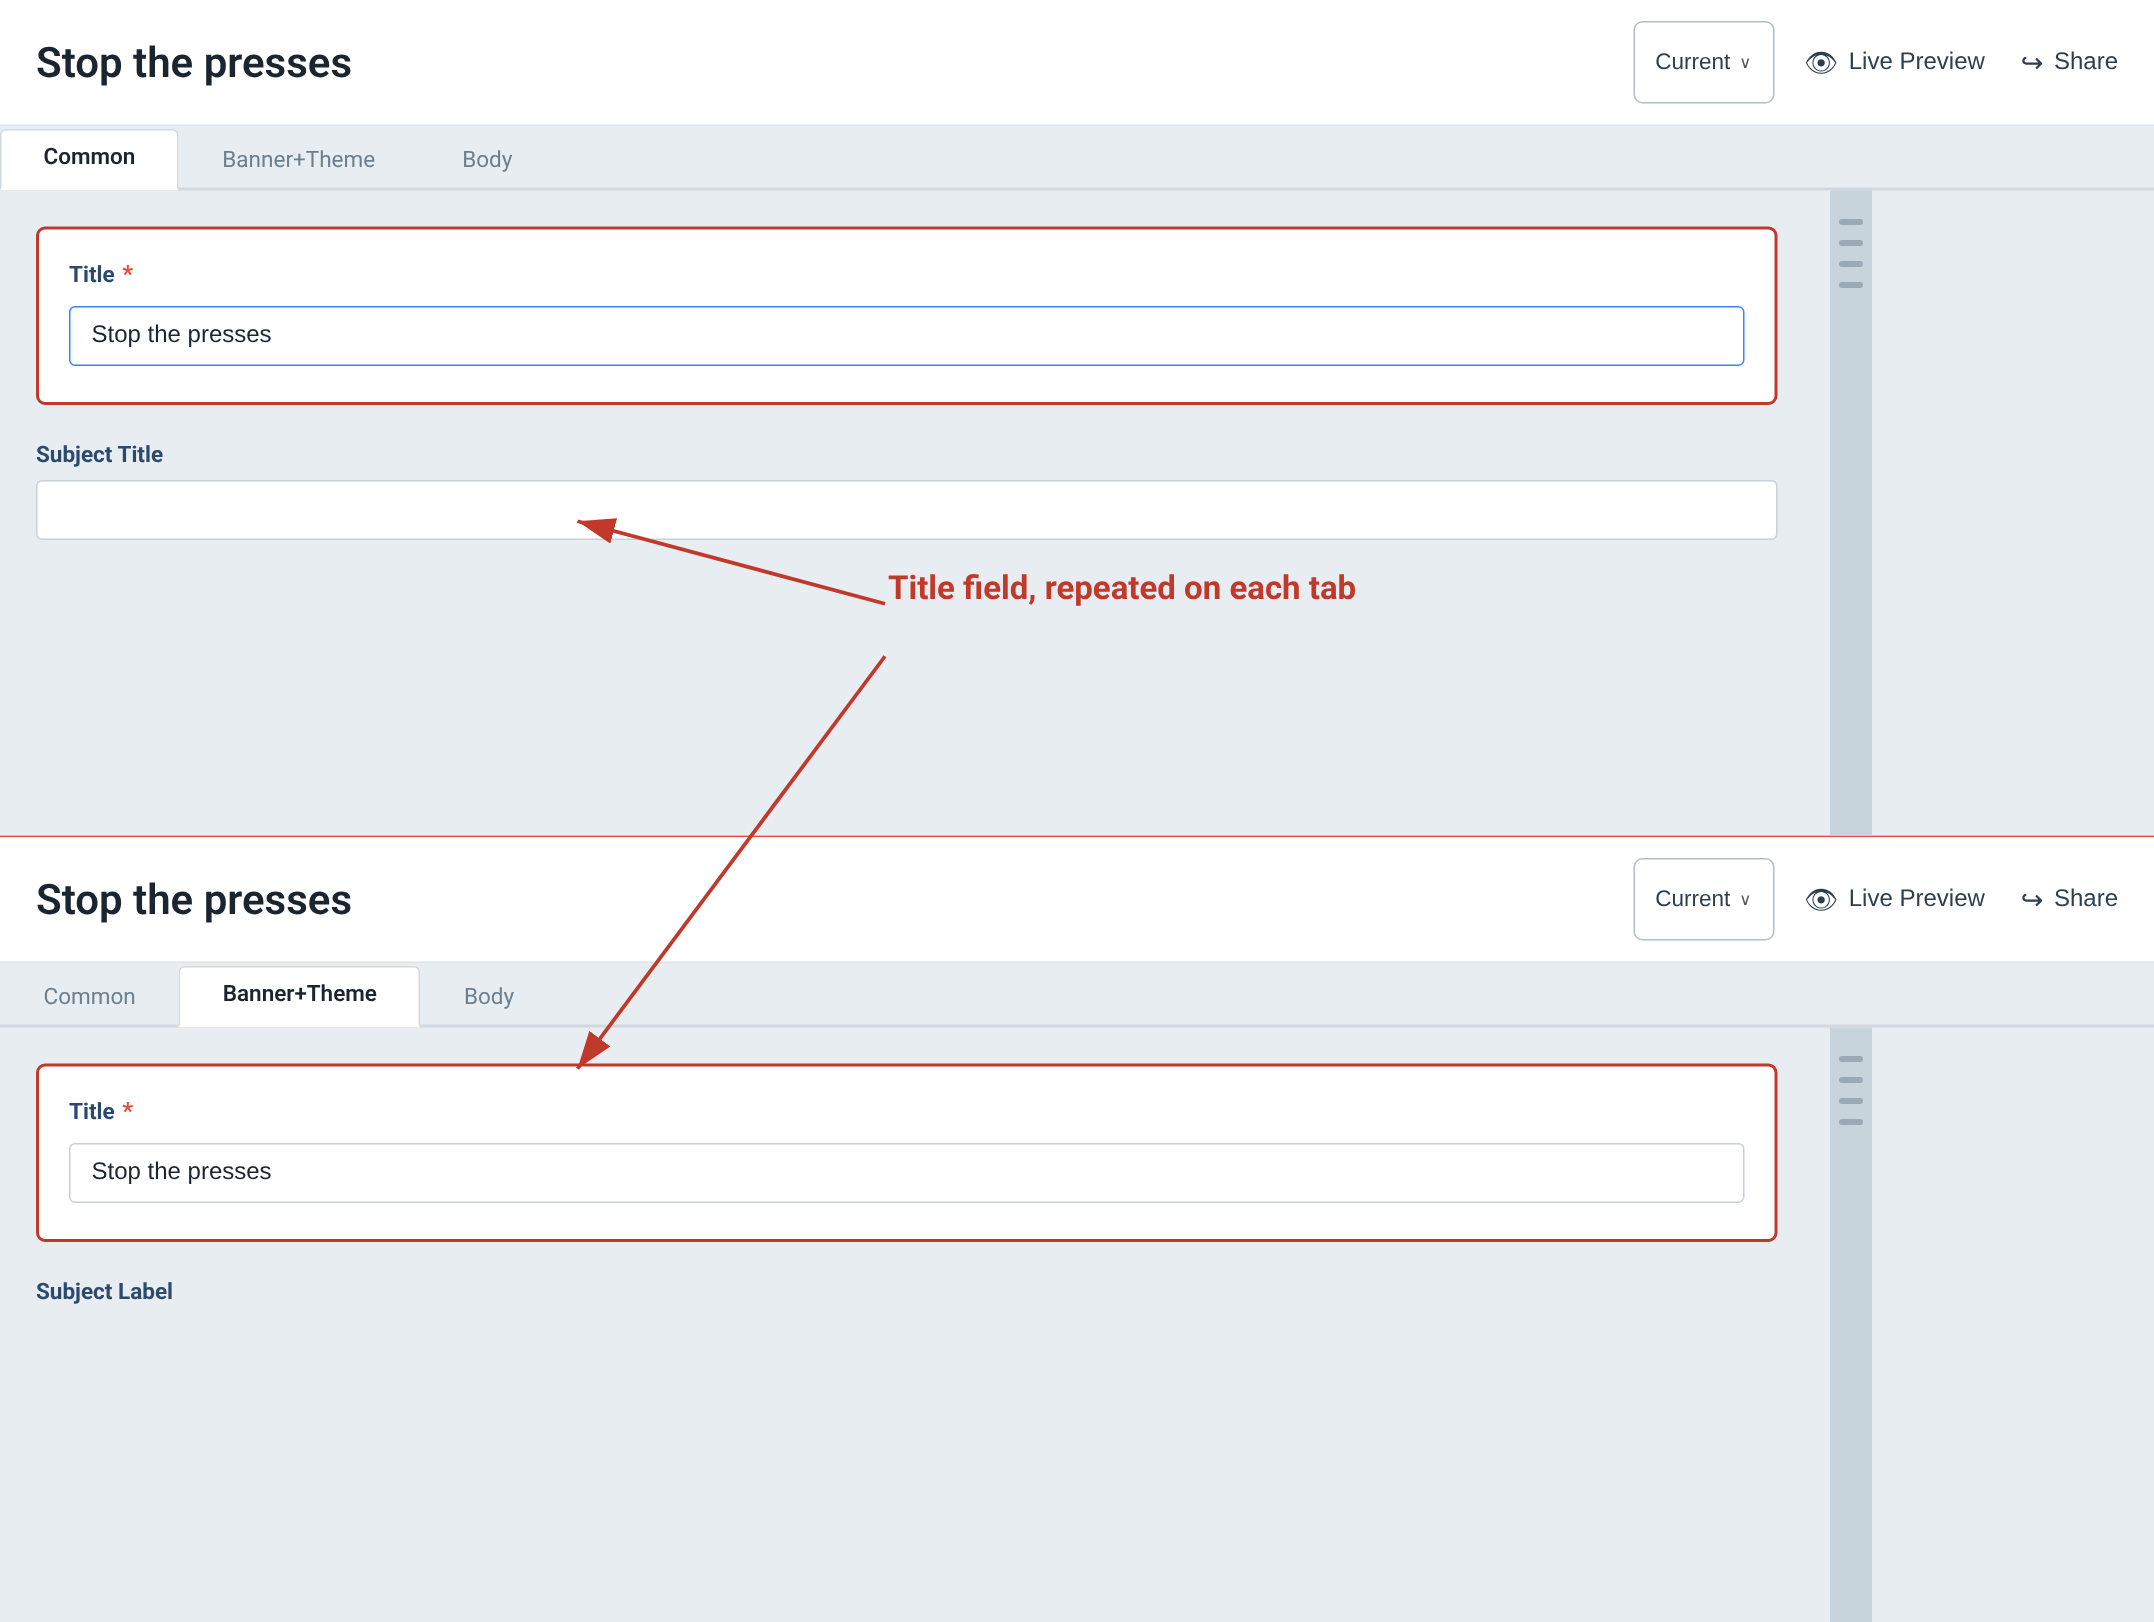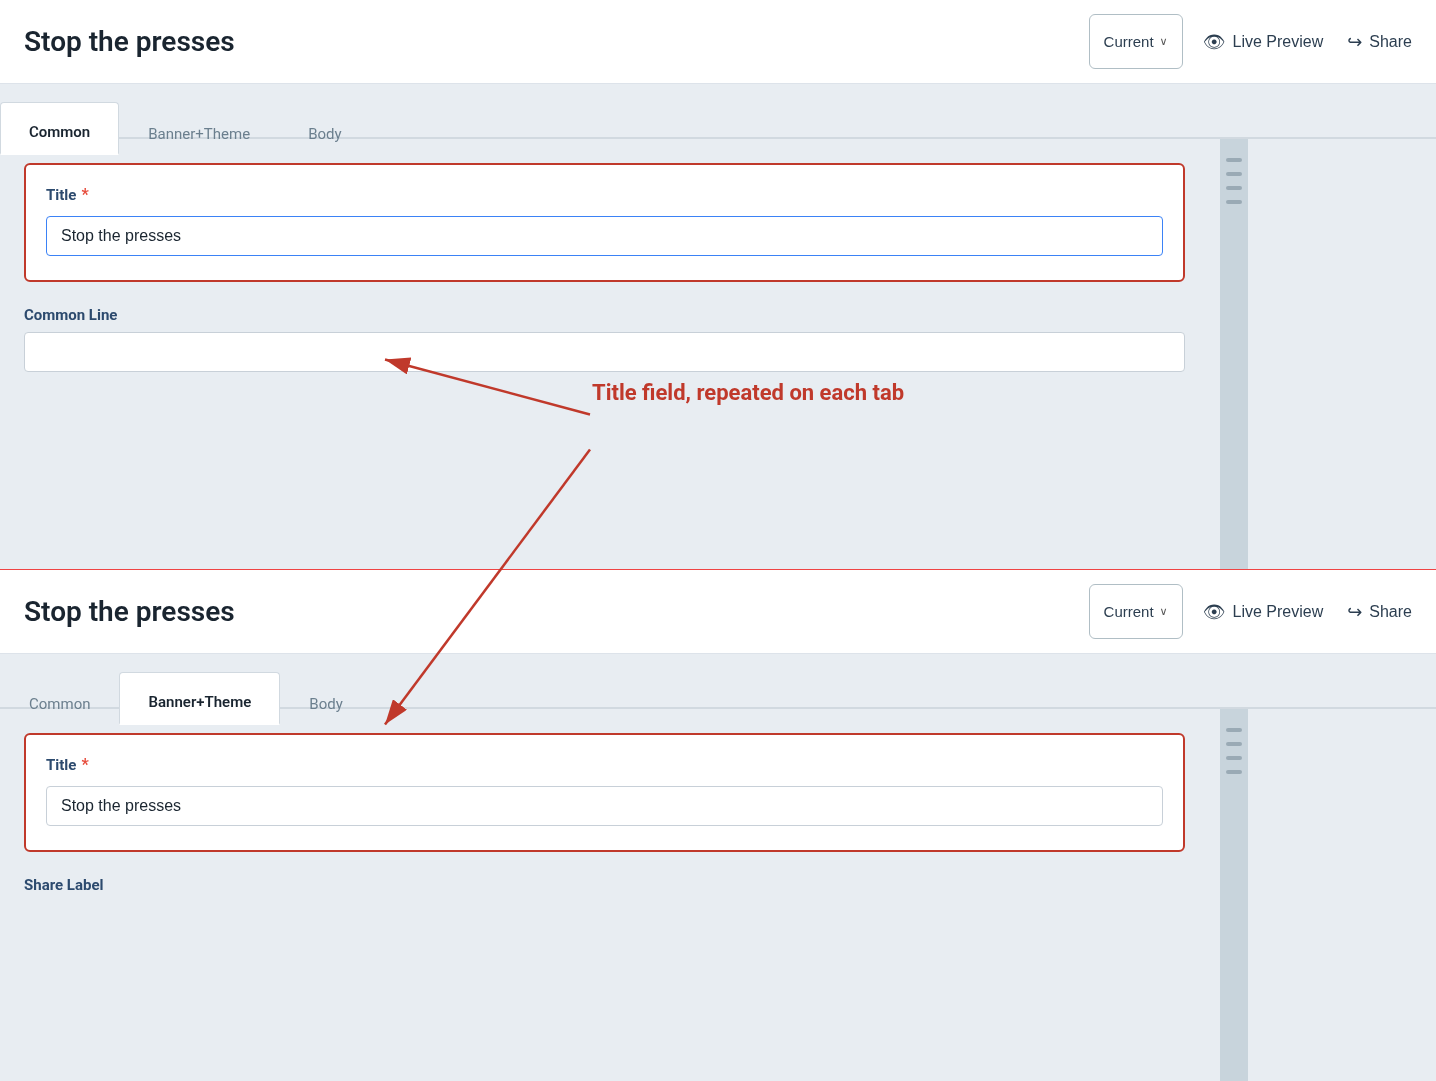--- a/index.html
+++ b/index.html
@@ -66,30 +66,30 @@
 
     
     .tabs-bar {
       display: flex;
       align-items: flex-end;
       background: #e8edf2;
       padding: 0 0 0 0;
       border-bottom: 2px solid #d1d9e0;
     }
     .tab {
-      padding: 20px 28px 12px;
+      padding: 8px 28px 12px;
       font-size: 15px;
       color: #6b7f8e;
       cursor: pointer;
       border: 1px solid transparent;
       border-bottom: none;
       border-radius: 4px 4px 0 0;
       background: transparent;
       position: relative;
-      top: 18px;
+      top: 2px;
     }
     .tab.active {
       background: #fff;
       color: #1a2530;
       font-weight: 600;
       border-color: #d1d9e0;
       border-bottom: 2px solid #fff;
       z-index: 2;
     }
 
@@ -245,21 +245,21 @@
 
         <div class="form-card">
           <div class="field-label">
             <span>Title</span>
             <span class="required-star">*</span>
           </div>
           <input type="text" class="text-input" value="Stop the presses" style="">
         </div>
 
         <div class="field-group">
-          <div class="field-label">Common Line</div>
+          <div class="field-label">Subject Title</div>
           <input type="text" class="text-input no-border" placeholder="" style="">
         </div>
 
       </div>
       <div class="right-sidebar">
         <div class="sidebar-item-bar"></div>
         <div class="sidebar-item-bar"></div>
         <div class="sidebar-item-bar"></div>
         <div class="sidebar-item-bar"></div>
       </div>
@@ -304,21 +304,21 @@
 
         <div class="form-card">
           <div class="field-label">
             <span>Title</span>
             <span class="required-star">*</span>
           </div>
           <input type="text" class="text-input no-border" value="Stop the presses" style="">
         </div>
 
         <div class="field-group">
-          <div class="field-label">Share Label</div>
+          <div class="field-label">Subject Label</div>
         </div>
 
       </div>
       <div class="right-sidebar">
         <div class="sidebar-item-bar"></div>
         <div class="sidebar-item-bar"></div>
         <div class="sidebar-item-bar"></div>
         <div class="sidebar-item-bar"></div>
       </div>
     </div>

